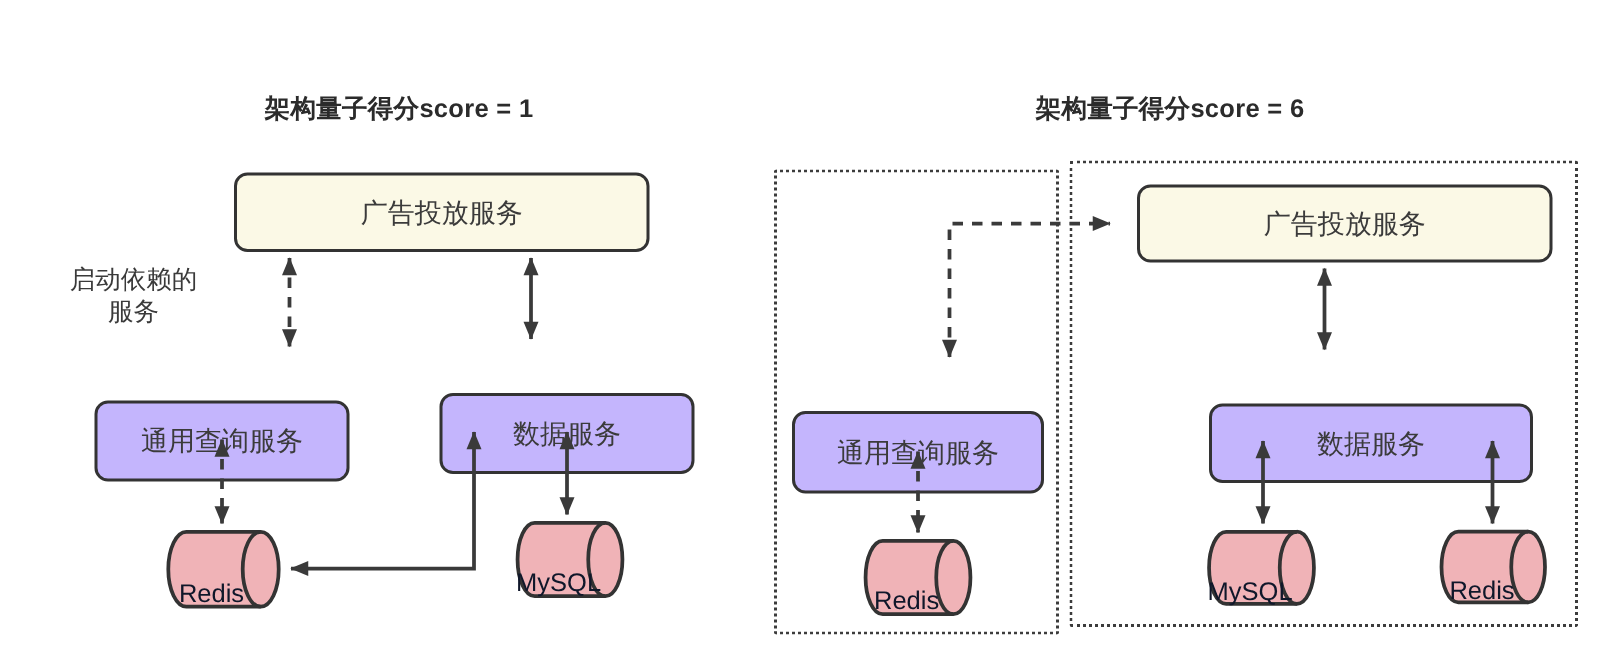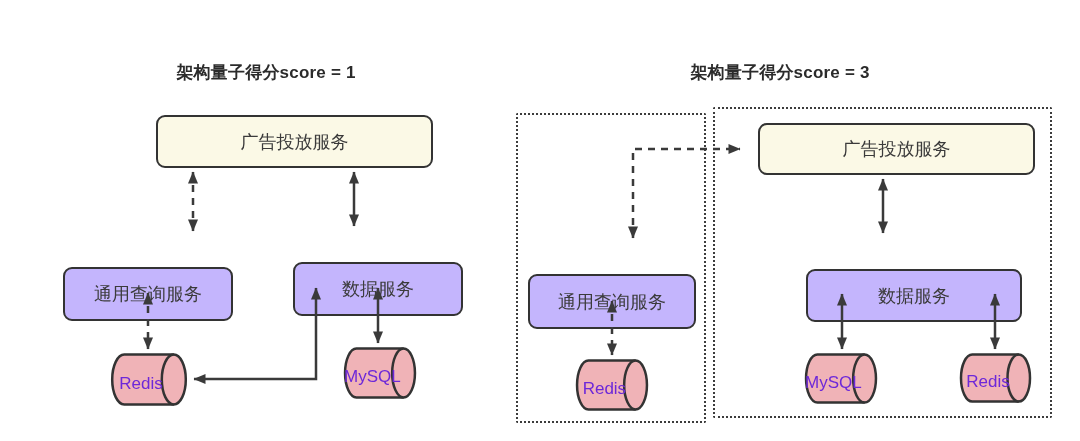--- a/index.html
+++ b/index.html
@@ -62,28 +62,28 @@
   }
   .cyl-cap{
     fill:none;
     stroke:#333333;
     stroke-width:2.5;
     vector-effect:non-scaling-stroke;
   }
   .cyl-label{
     position:absolute;
     left:2%;
-    top:4px;
+    top:16px;
     width:76%;
     height:100%;
     display:flex;
     align-items:center;
     justify-content:center;
     font-size:17px;
-    color:#6d28d9;
+    color:#0f172a;
     white-space:nowrap;
   }
   .wires{
     position:absolute;
     left:0;top:0;
     width:1080px;height:441px;
     pointer-events:none;
   }
   .wire{
     stroke:#3a3a3a;
@@ -92,20 +92,24 @@
   }
   .dash{stroke-dasharray:7 6;}
 </style>
 </head>
 <body>
 
 <div class="canvas">
 
   <div class="diagram-title" style="left:146px;top:61px;width:240px;">架构量子得分score = 1</div>
 
+  <div class="side-label" style="left:34px;top:176px;width:110px;">
+    <span>启动依赖的</span><br>
+    <span>服务</span>
+  </div>
 
   <div class="box fill-cream" style="left:143px;top:115px;width:277px;height:53px;">
     <span>广告投放服务</span>
   </div>
 
   <div class="box fill-tan" style="left:63px;top:235px;width:170px;height:54px;">
     <span>通用查询服务</span>
   </div>
 
   <div class="box fill-tan" style="left:293px;top:230px;width:170px;height:54px;">
@@ -121,21 +125,21 @@
   </div>
 
   <div class="cyl" style="left:342px;top:347px;width:76px;height:52px;">
     <svg viewBox="0 0 100 68" preserveAspectRatio="none">
       <path class="cyl-body" d="M81,2 L19,2 A15,32 0 0 0 19,66 L81,66 A15,32 0 0 0 81,2 Z"></path>
       <path class="cyl-cap" d="M81,2 A15,32 0 0 0 81,66"></path>
     </svg>
     <span class="cyl-label">MySQL</span>
   </div>
 
-  <div class="diagram-title" style="left:660px;top:61px;width:240px;">架构量子得分score = 3</div>
+  <div class="diagram-title" style="left:660px;top:61px;width:240px;">架构量子得分score = 6</div>
 
   <div class="group" style="left:516px;top:113px;width:190px;height:310px;"></div>
 
   <div class="group" style="left:713px;top:107px;width:339px;height:311px;"></div>
 
   <div class="box fill-tan" style="left:528px;top:242px;width:168px;height:55px;">
     <span>通用查询服务</span>
   </div>
 
   <div class="cyl" style="left:574px;top:359px;width:76px;height:52px;">

